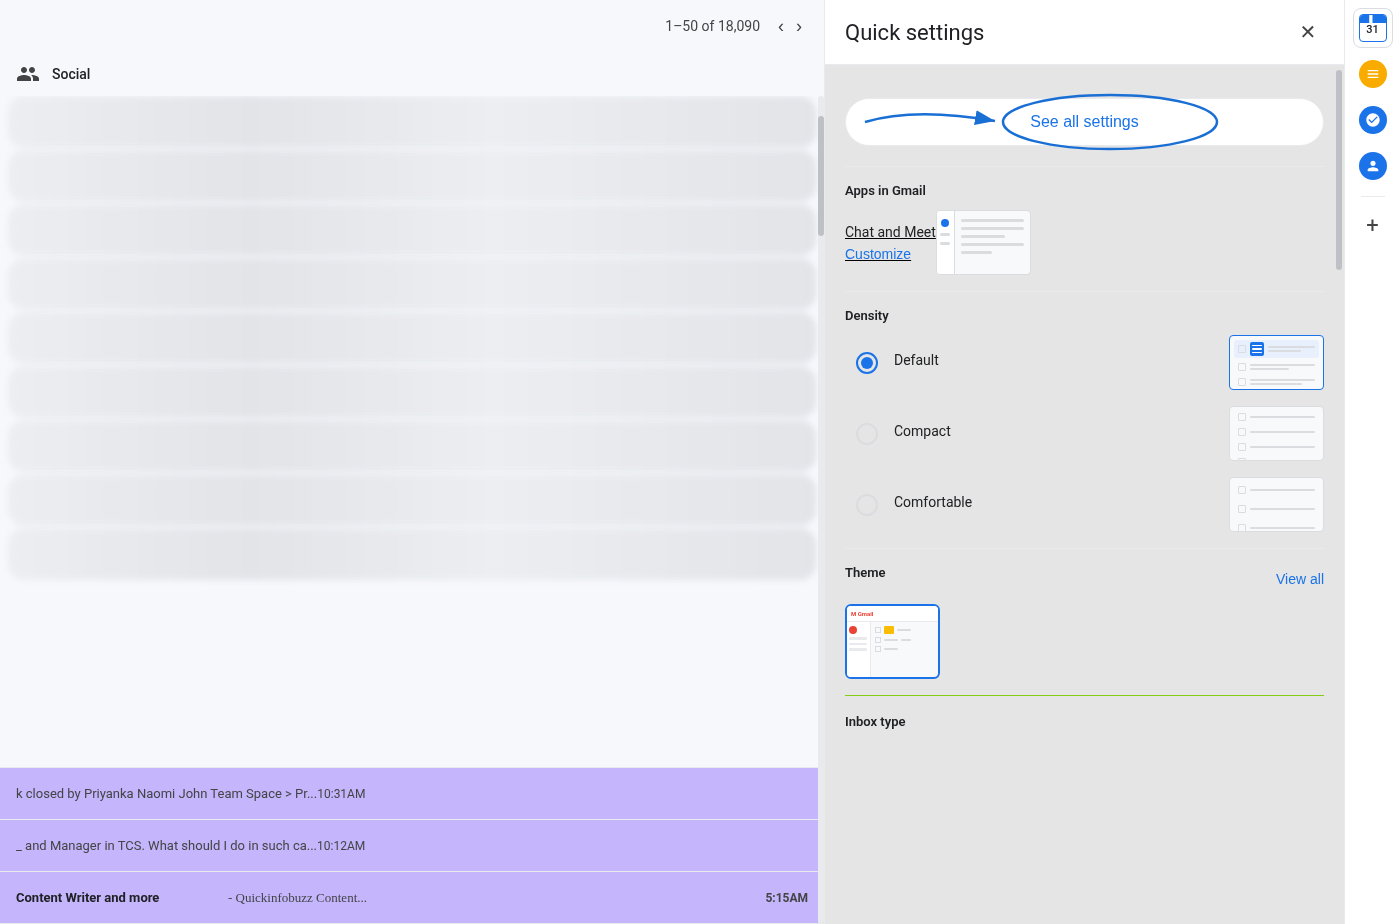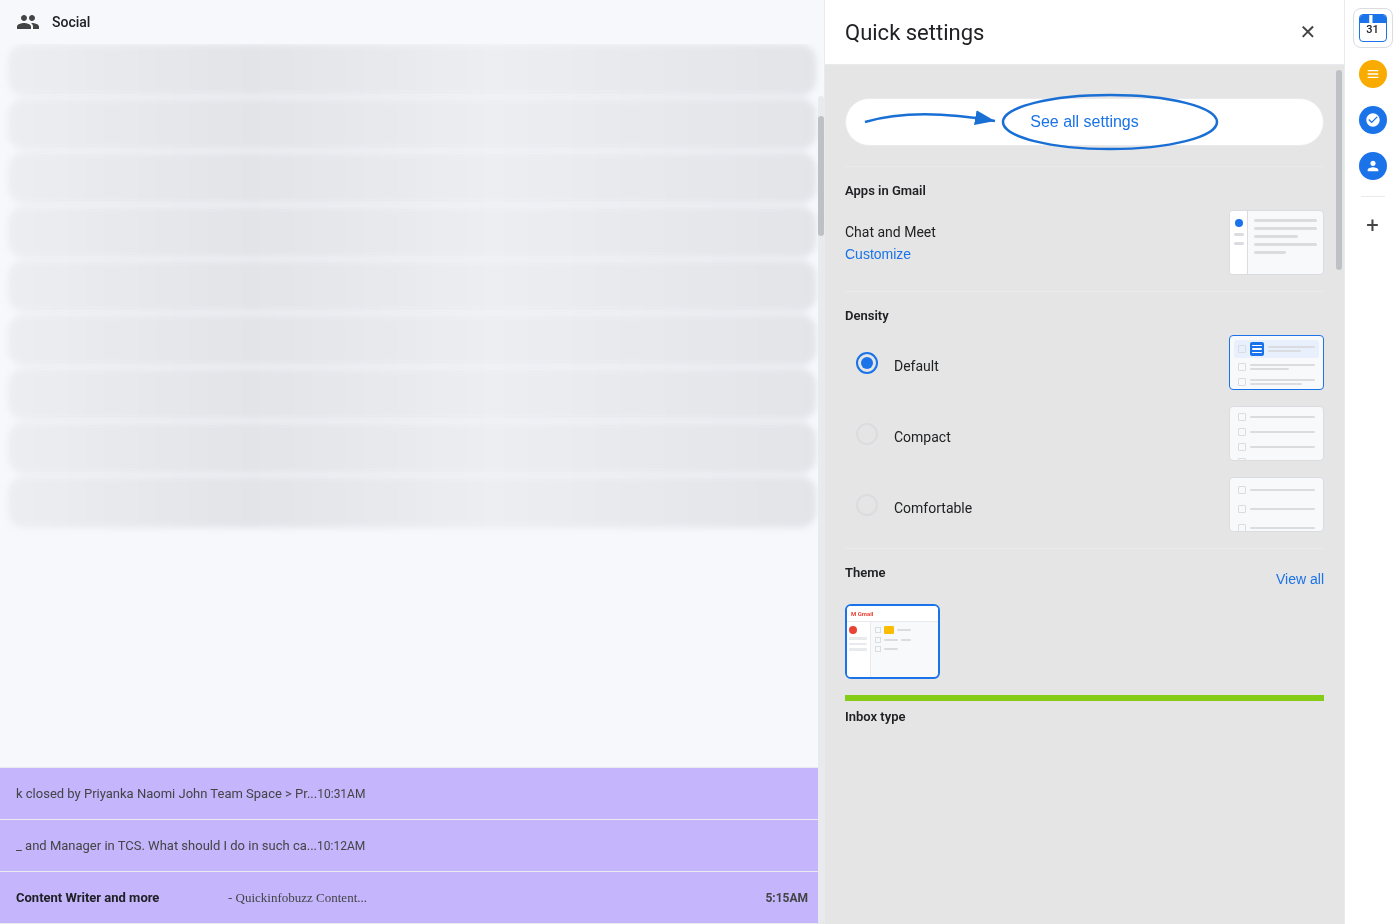--- a/index.html
+++ b/index.html
@@ -226,21 +226,22 @@
       font-size: 13px;
       font-weight: 600;
       color: #202124;
       margin-bottom: 12px;
     }
 
     
     .apps-row {
       display: flex;
       align-items: center;
-      justify-content: space-between;
+      justify-content: flex-start;
+      text-decoration: underline;
     }
 
     .apps-left {
       display: flex;
       flex-direction: column;
     }
 
     .apps-name {
       font-size: 14px;
       color: #202124;
@@ -318,21 +319,21 @@
     }
 
     .density-option {
       display: flex;
       align-items: center;
       justify-content: space-between;
     }
 
     .density-left {
       display: flex;
-      align-items: flex-end;
+      align-items: flex-start;
       gap: 16px;
       padding-left: 11px;
     }
 
     .radio-btn {
       width: 22px;
       height: 22px;
       border-radius: 50%;
       border: 2px solid #dadce0;
       display: flex;
@@ -535,22 +536,22 @@
 
     .theme-dash {
       width: 14px;
       height: 2px;
       background: #dadce0;
       border-radius: 1px;
     }
 
     
     .inbox-section {
-      border-top: 6px solid #84cc16;
-      padding: 8px 0 8px;
+      border-top: 1px solid #84cc16;
+      padding: 18px 0 8px;
     }
 
     
     .right-icon-bar {
       width: 56px;
       background: #fff;
       border-left: 1px solid #e8eaed;
       display: flex;
       flex-direction: column;
       align-items: center;
@@ -675,20 +676,25 @@
       background: #bdc1c6;
       border-radius: 3px;
       margin-top: 10px;
     }
   </style>
 </head>
 <body>
 
 <div class="email-panel">
 
+  <div class="email-header">
+    <span class="pagination-info">1–50 of 18,090</span>
+    <button class="nav-btn">‹</button>
+    <button class="nav-btn">›</button>
+  </div>
 
   <div class="social-row">
     <svg class="social-icon" viewBox="0 0 24 24" fill="currentColor">
       <path d="M16 11c1.66 0 2.99-1.34 2.99-3S17.66 5 16 5c-1.66 0-3 1.34-3 3s1.34 3 3 3zm-8 0c1.66 0 2.99-1.34 2.99-3S9.66 5 8 5C6.34 5 5 6.34 5 8s1.34 3 3 3zm0 2c-2.33 0-7 1.17-7 3.5V19h14v-2.5c0-2.33-4.67-3.5-7-3.5zm8 0c-.29 0-.62.02-.97.05 1.16.84 1.97 1.97 1.97 3.45V19h6v-2.5c0-2.33-4.67-3.5-7-3.5z"></path>
     </svg>
     <span class="social-label">Social</span>
   </div>
 
   <div class="email-list">
     <div class="blurred-rows">

